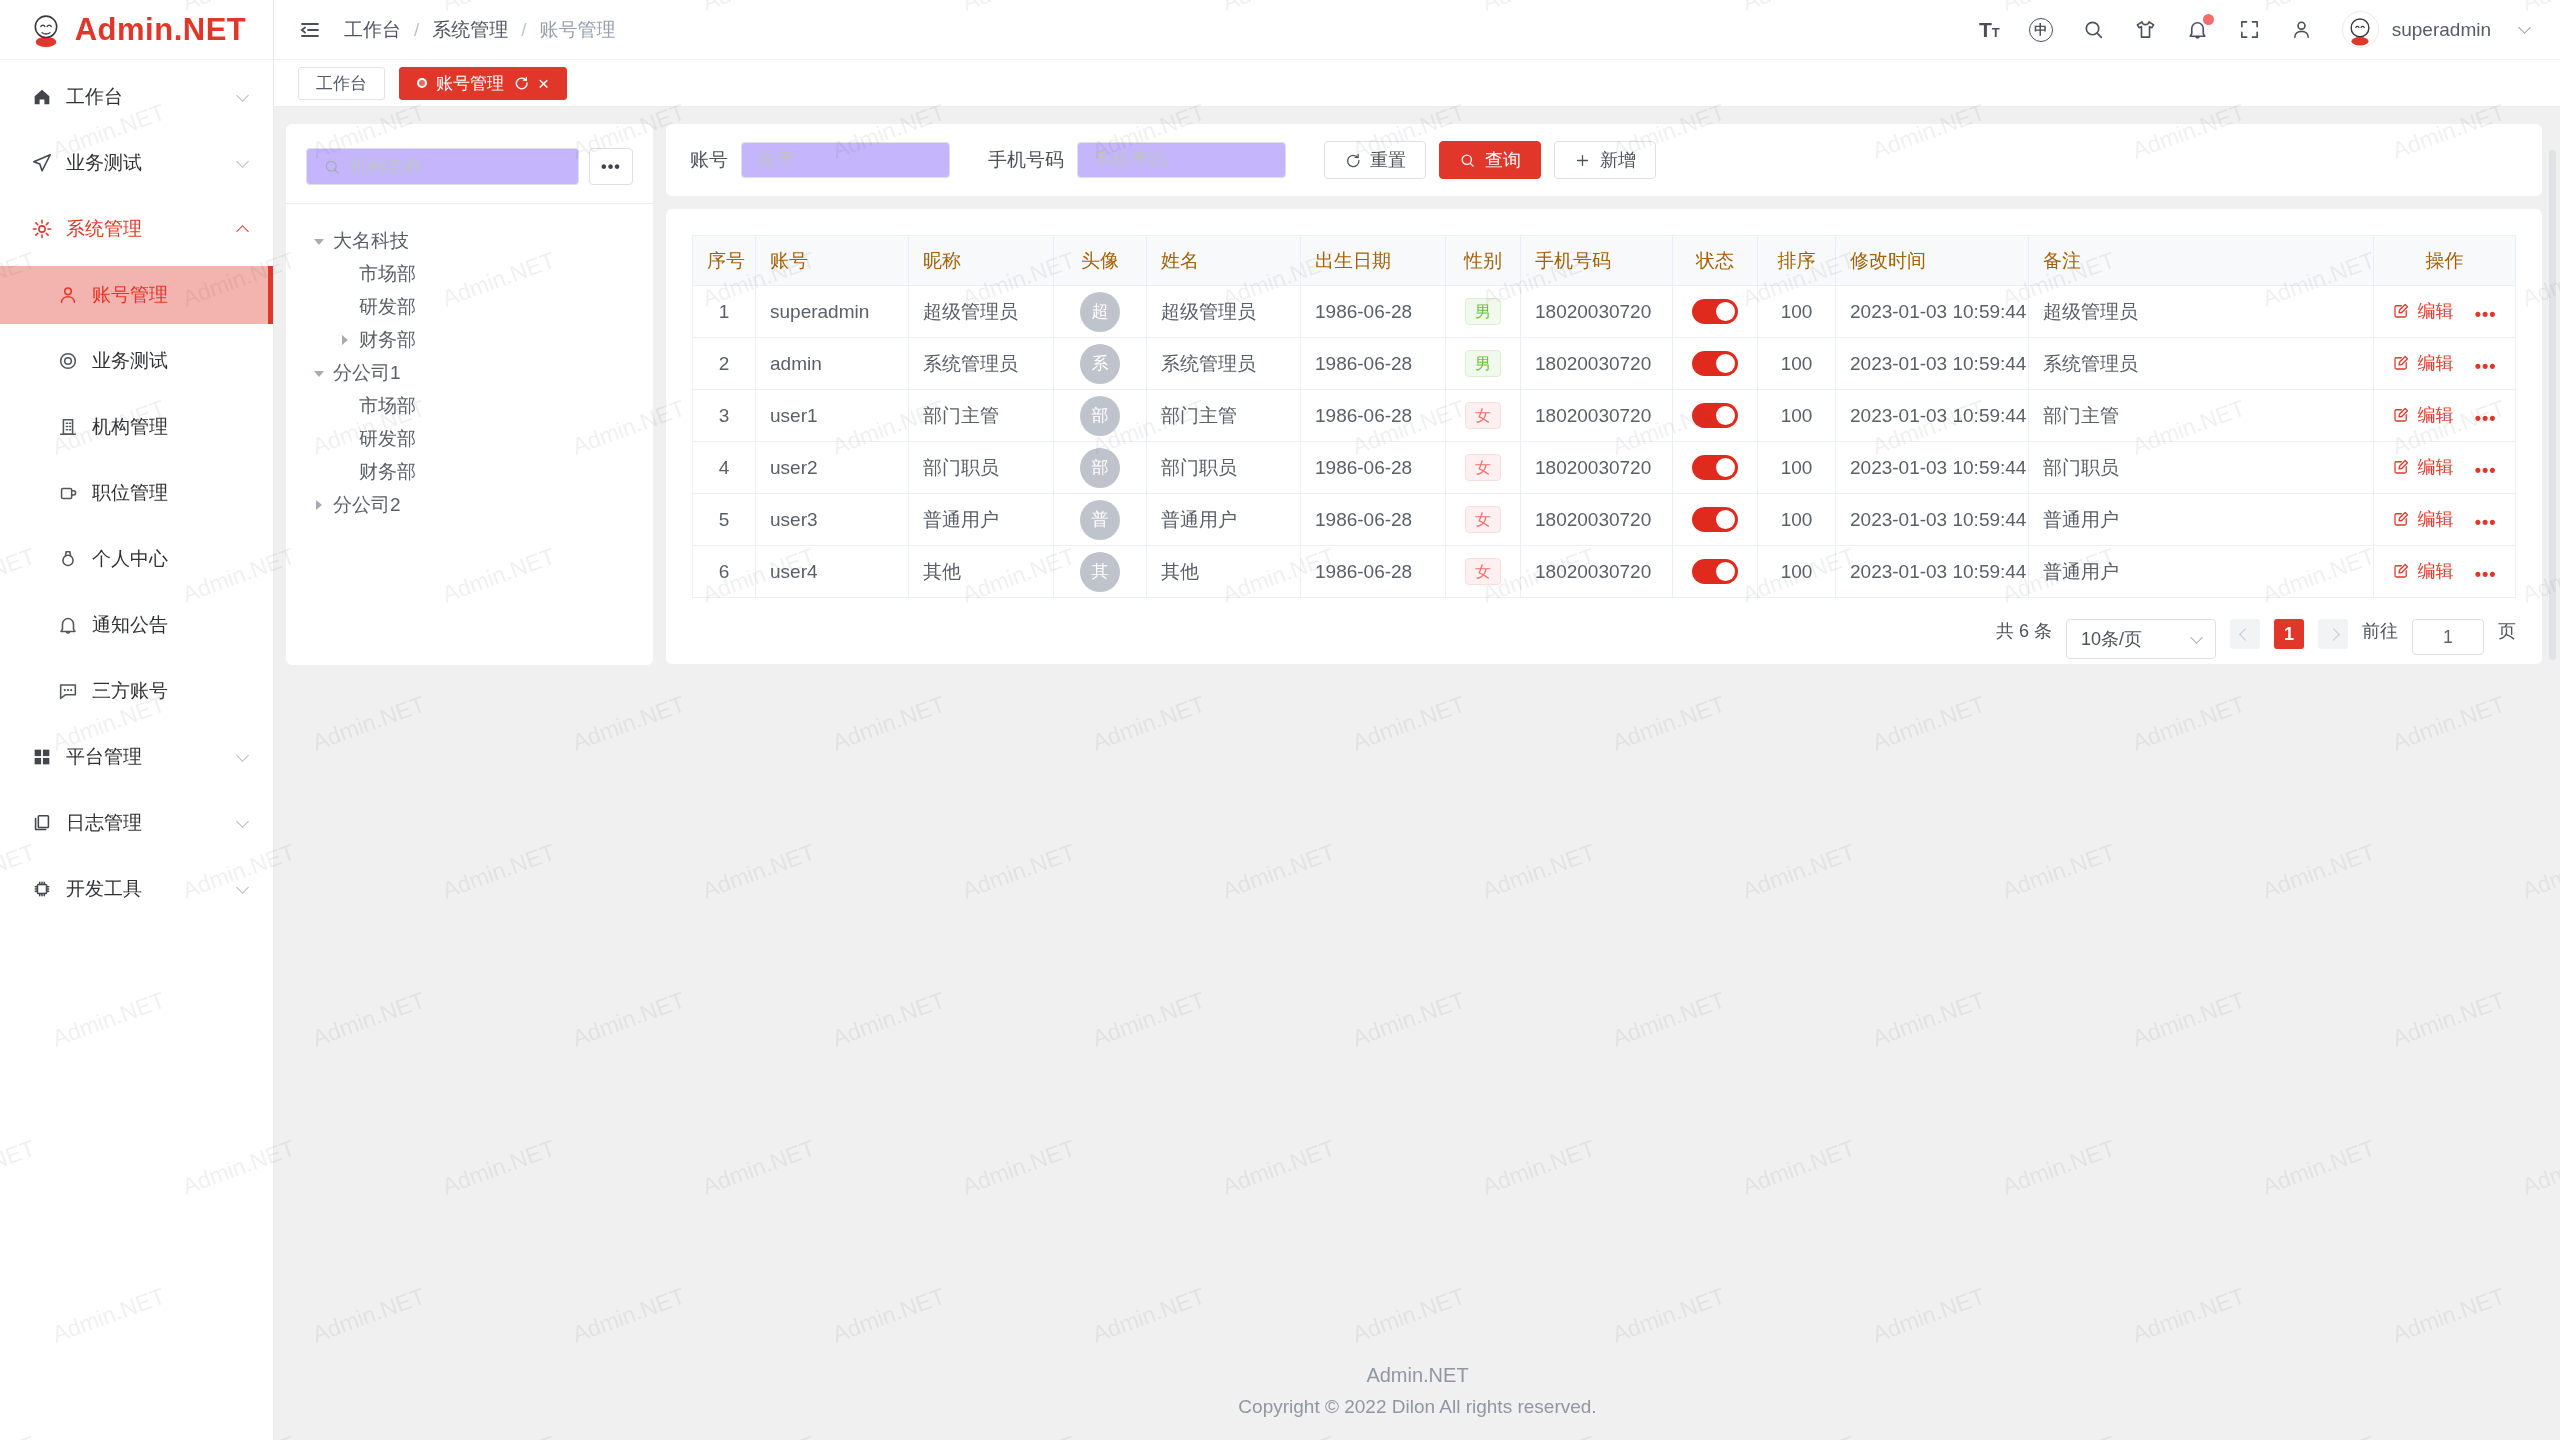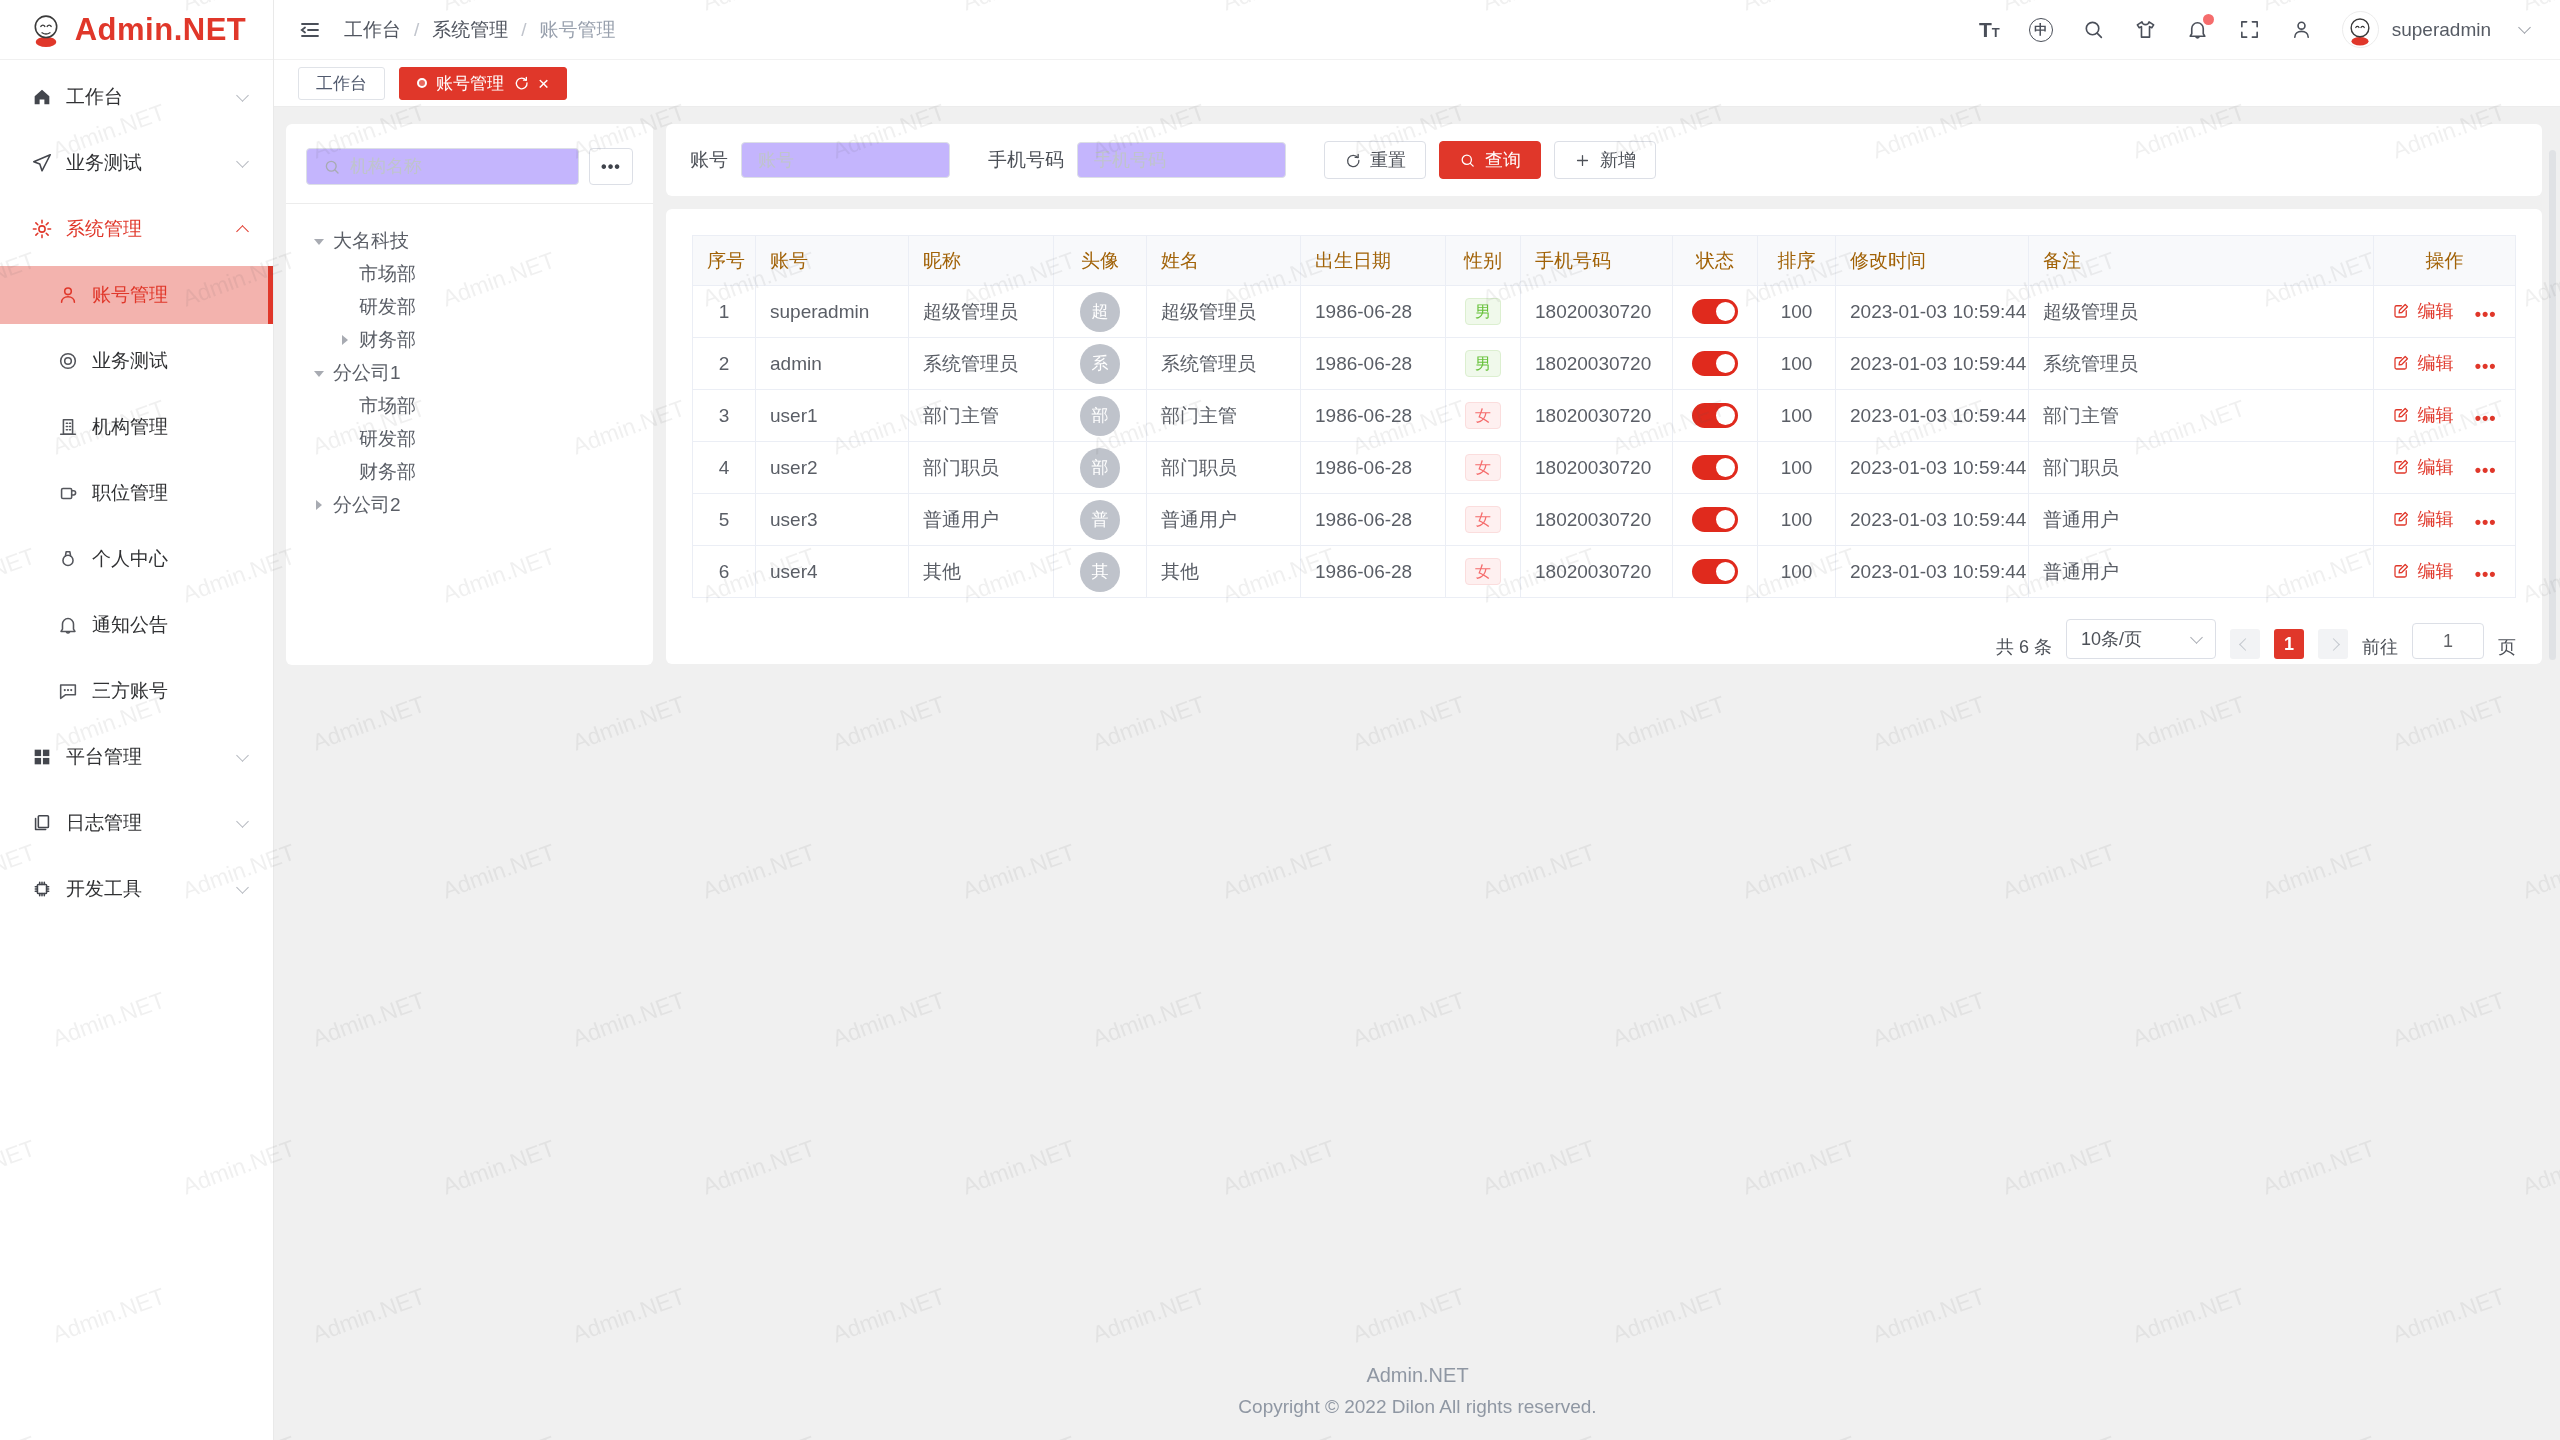--- a/index.html
+++ b/index.html
@@ -101,21 +101,21 @@
   .tavatar{width:40px;height:40px;border-radius:50%;background:#bfc3cb;color:#fff;display:inline-flex;align-items:center;justify-content:center;font-size:17px}
   .tag{display:inline-block;padding:3px 9px;border-radius:4px;font-size:16px;line-height:1.2;border:1px solid}
   .tag.male{color:#67c23a;background:#f0f9eb;border-color:#dcefd0}
   .tag.female{color:#f56c6c;background:#fef0f0;border-color:#fbdddd}
   .toggle{width:46px;height:25px;border-radius:14px;background:#e02a1d;position:relative;display:inline-block;vertical-align:middle;cursor:pointer}
   .toggle::after{content:'';position:absolute;top:3px;right:3px;width:19px;height:19px;border-radius:50%;background:#fff}
   .op{color:var(--primary);display:inline-flex;align-items:center;gap:7px;font-size:18px;cursor:pointer}
   .op .b-ic{font-size:18px;display:inline-flex}
   .op-more{color:var(--primary);margin-left:16px;font-size:18px;letter-spacing:1px;cursor:pointer;font-weight:bold}
 
-  .pagi{display:flex;align-items:flex-end;justify-content:flex-end;margin-top:21px;gap:14px;font-size:18px;color:#4d5158}
+  .pagi{display:flex;align-items:flex-start;justify-content:flex-end;margin-top:21px;gap:14px;font-size:18px;color:#4d5158}
   .pg-select{width:150px;height:40px;border:1px solid var(--border);border-radius:4px;display:flex;align-items:center;justify-content:space-between;padding:0 14px;color:#4d5158;cursor:pointer}
   .pg-select .chev{color:#a8abb2}
   .pg-btn{width:30px;height:30px;background:#f2f3f5;border-radius:3px;display:inline-flex;align-items:center;justify-content:center;color:#c3c7cd;cursor:pointer}
   .pg-cur{width:30px;height:30px;background:var(--primary);color:#fff;border-radius:3px;display:inline-flex;align-items:center;justify-content:center;font-weight:bold;cursor:pointer}
   .pg-goto{width:72px;height:36px;border:1px solid var(--border);border-radius:4px;text-align:center;font-size:18px;color:var(--txt2);outline:none;font-family:inherit}
 
   .footer{position:absolute;left:0;right:0;bottom:22px;text-align:center;color:#8f97a3;z-index:1}
   .footer .f1{font-size:20px;margin-bottom:9px}
   .footer .f2{font-size:19px}
   .scrollbar{position:absolute;right:5px;top:150px;width:7px;height:510px;border-radius:4px;background:#e0e2e5;z-index:3}

